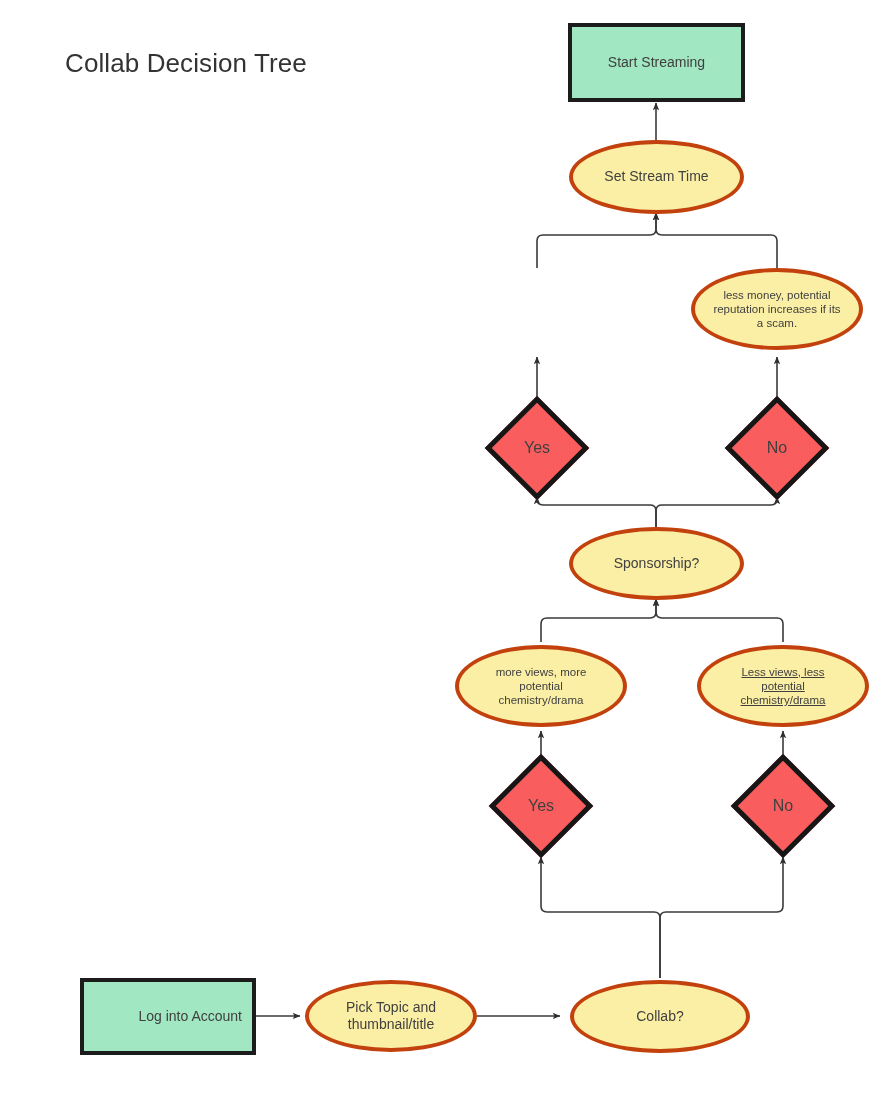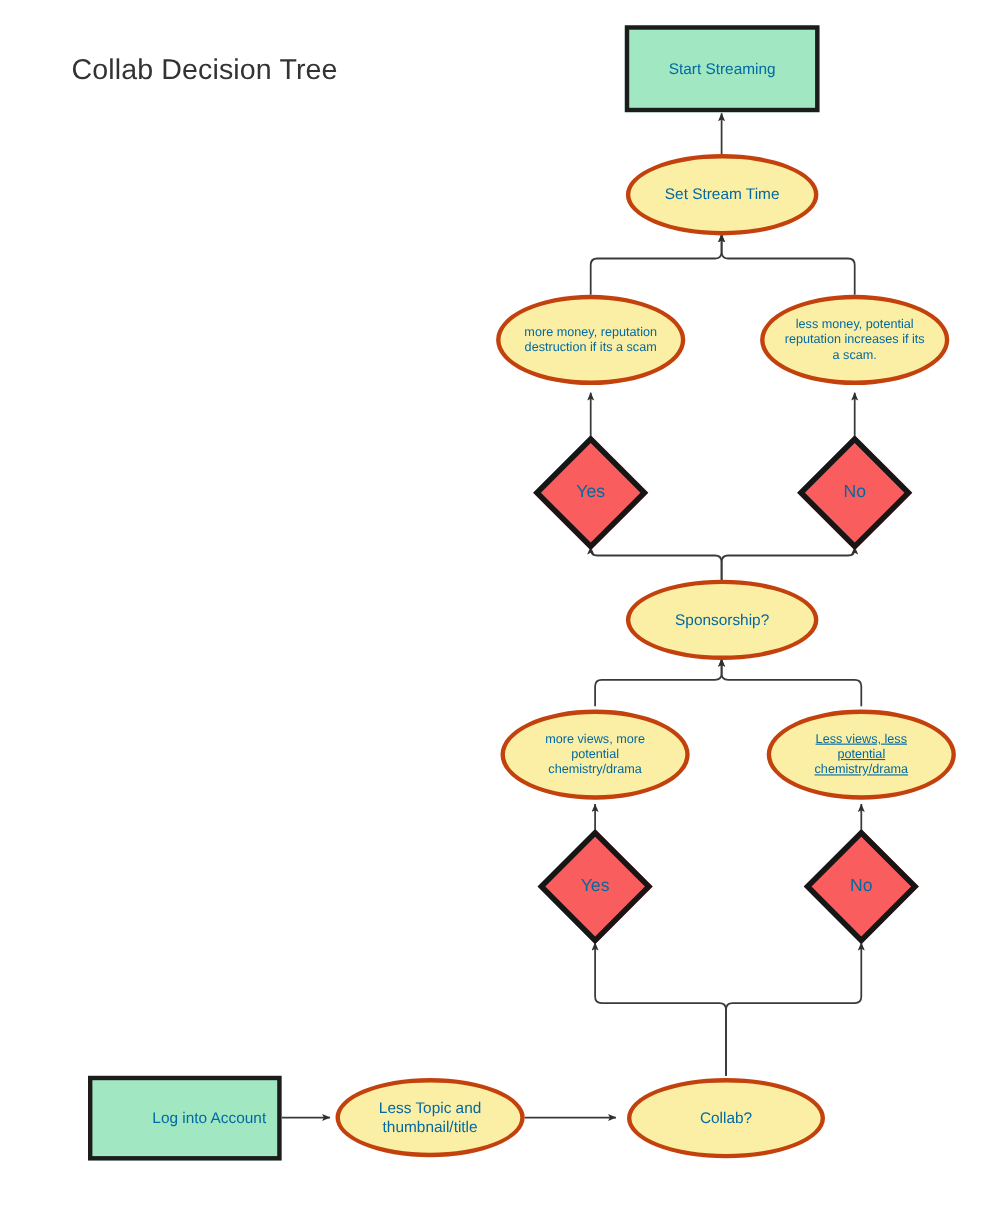--- a/index.html
+++ b/index.html
@@ -39,21 +39,21 @@
     letter-spacing: 0.1px;
     white-space: nowrap;
   }
   .node {
     position: absolute;
     box-sizing: border-box;
     display: flex;
     align-items: center;
     justify-content: center;
     text-align: center;
-    color: #0369a1;
+    color: #404040;
     line-height: 1.22;
   }
   .node .lbl {
     display: block;
     padding: 0 10px;
     white-space: pre-line;
   }
   .rect {
     border: 4px solid #1c1c1c;
     background: #a0e7c2;
@@ -137,24 +137,20 @@
   </svg>
 
   <div class="node rect" style="left:568px; top:23px; width:177px; height:79px;">
     <span class="lbl">Start Streaming</span>
   </div>
 
   <div class="node ellipse" style="left:569px; top:140px; width:175px; height:74px;">
     <span class="lbl">Set Stream Time</span>
   </div>
 
-  <div class="node ellipse small" style="left:451px; top:268px; width:172px; height:82px;">
-    <span class="lbl">more money, reputation
-destruction if its a scam</span>
-  </div>
 
   <div class="node ellipse small" style="left:691px; top:268px; width:172px; height:82px;">
     <span class="lbl">less money, potential
 reputation increases if its
 a scam.</span>
   </div>
 
   <div class="node diamond" style="left:484px; top:395px; width:106px; height:105px;">
     <span class="dshape"></span>
     <span class="lbl">Yes</span>
@@ -189,21 +185,21 @@
   <div class="node diamond" style="left:730px; top:753px; width:106px; height:105px;">
     <span class="dshape"></span>
     <span class="lbl">No</span>
   </div>
 
   <div class="node rect" style="left:80px; top:978px; width:176px; height:77px;justify-content:flex-end;">
     <span class="lbl">Log into Account</span>
   </div>
 
   <div class="node ellipse" style="left:305px; top:980px; width:172px; height:72px;">
-    <span class="lbl">Less Topic and
+    <span class="lbl">Pick Topic and
 thumbnail/title</span>
   </div>
 
   <div class="node ellipse" style="left:570px; top:980px; width:180px; height:73px;">
     <span class="lbl">Collab?</span>
   </div>
 
 </div>
 
 </body></html>

